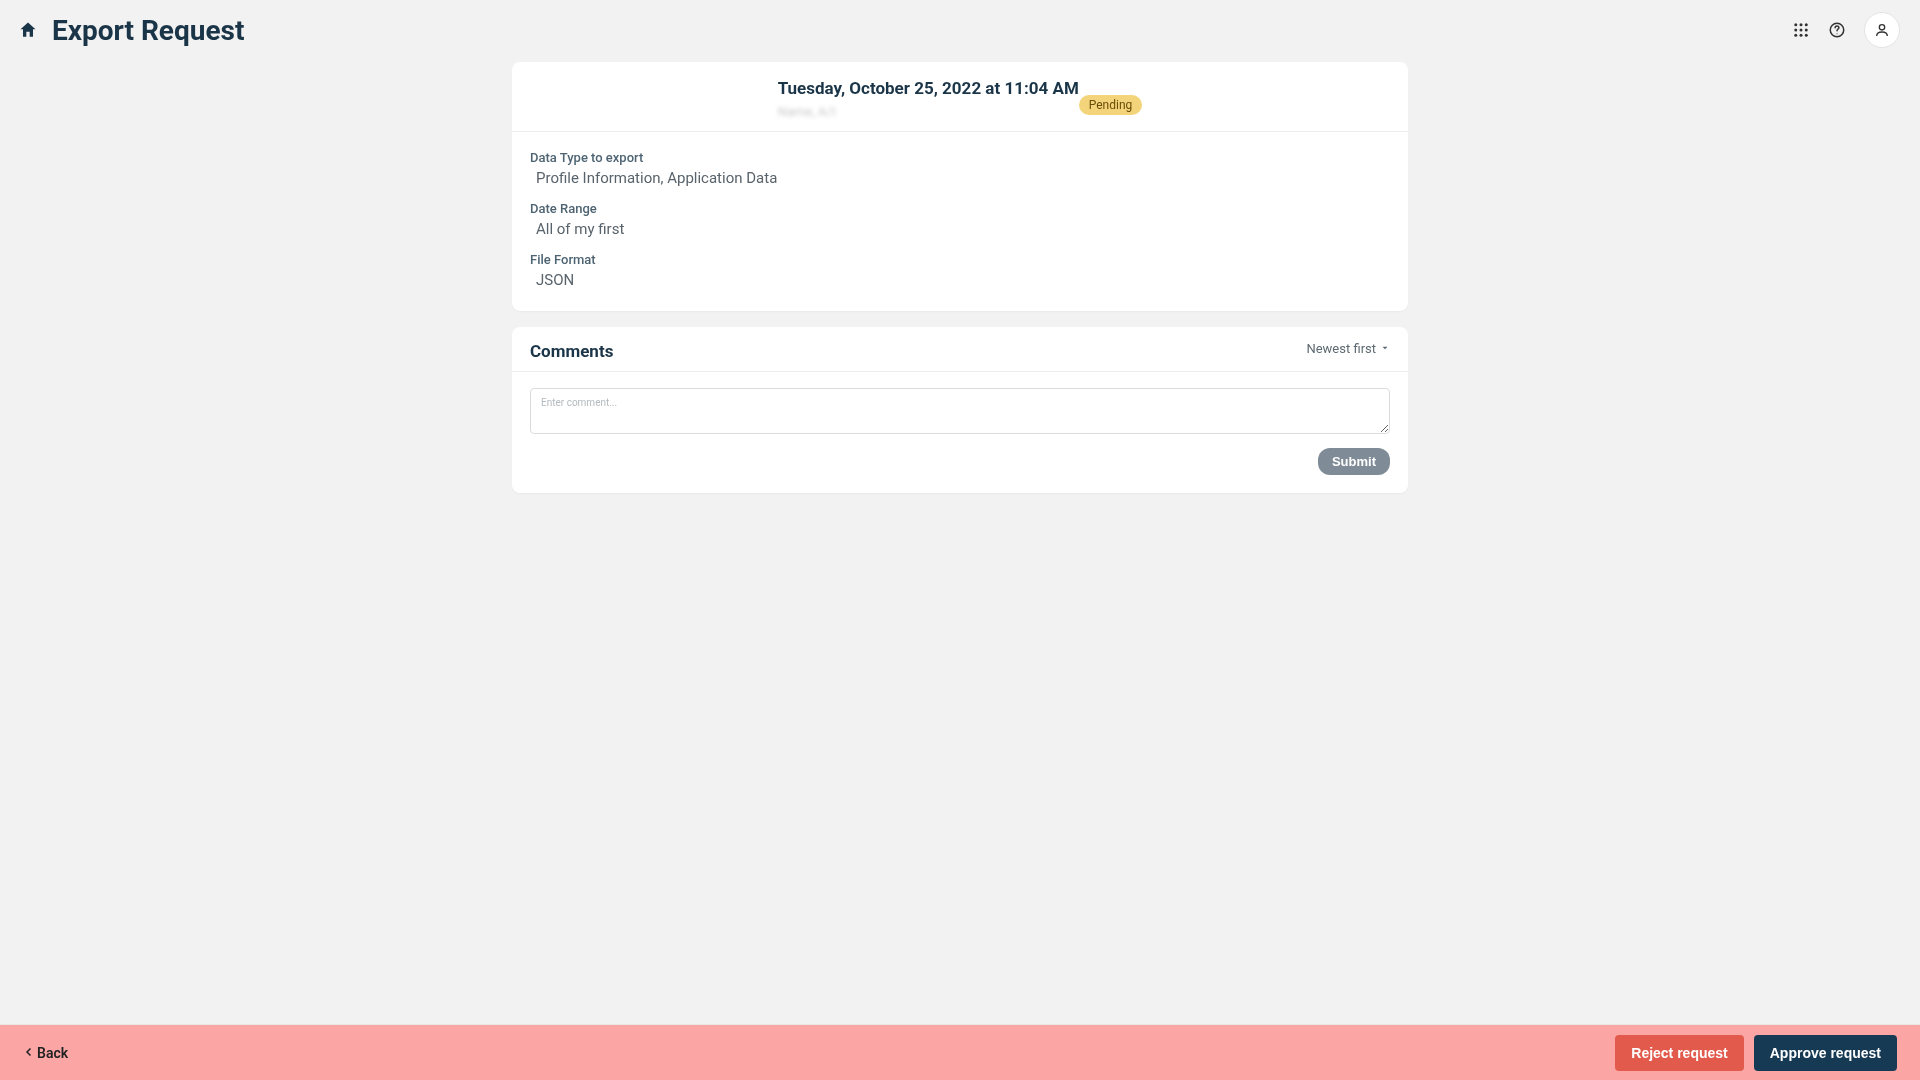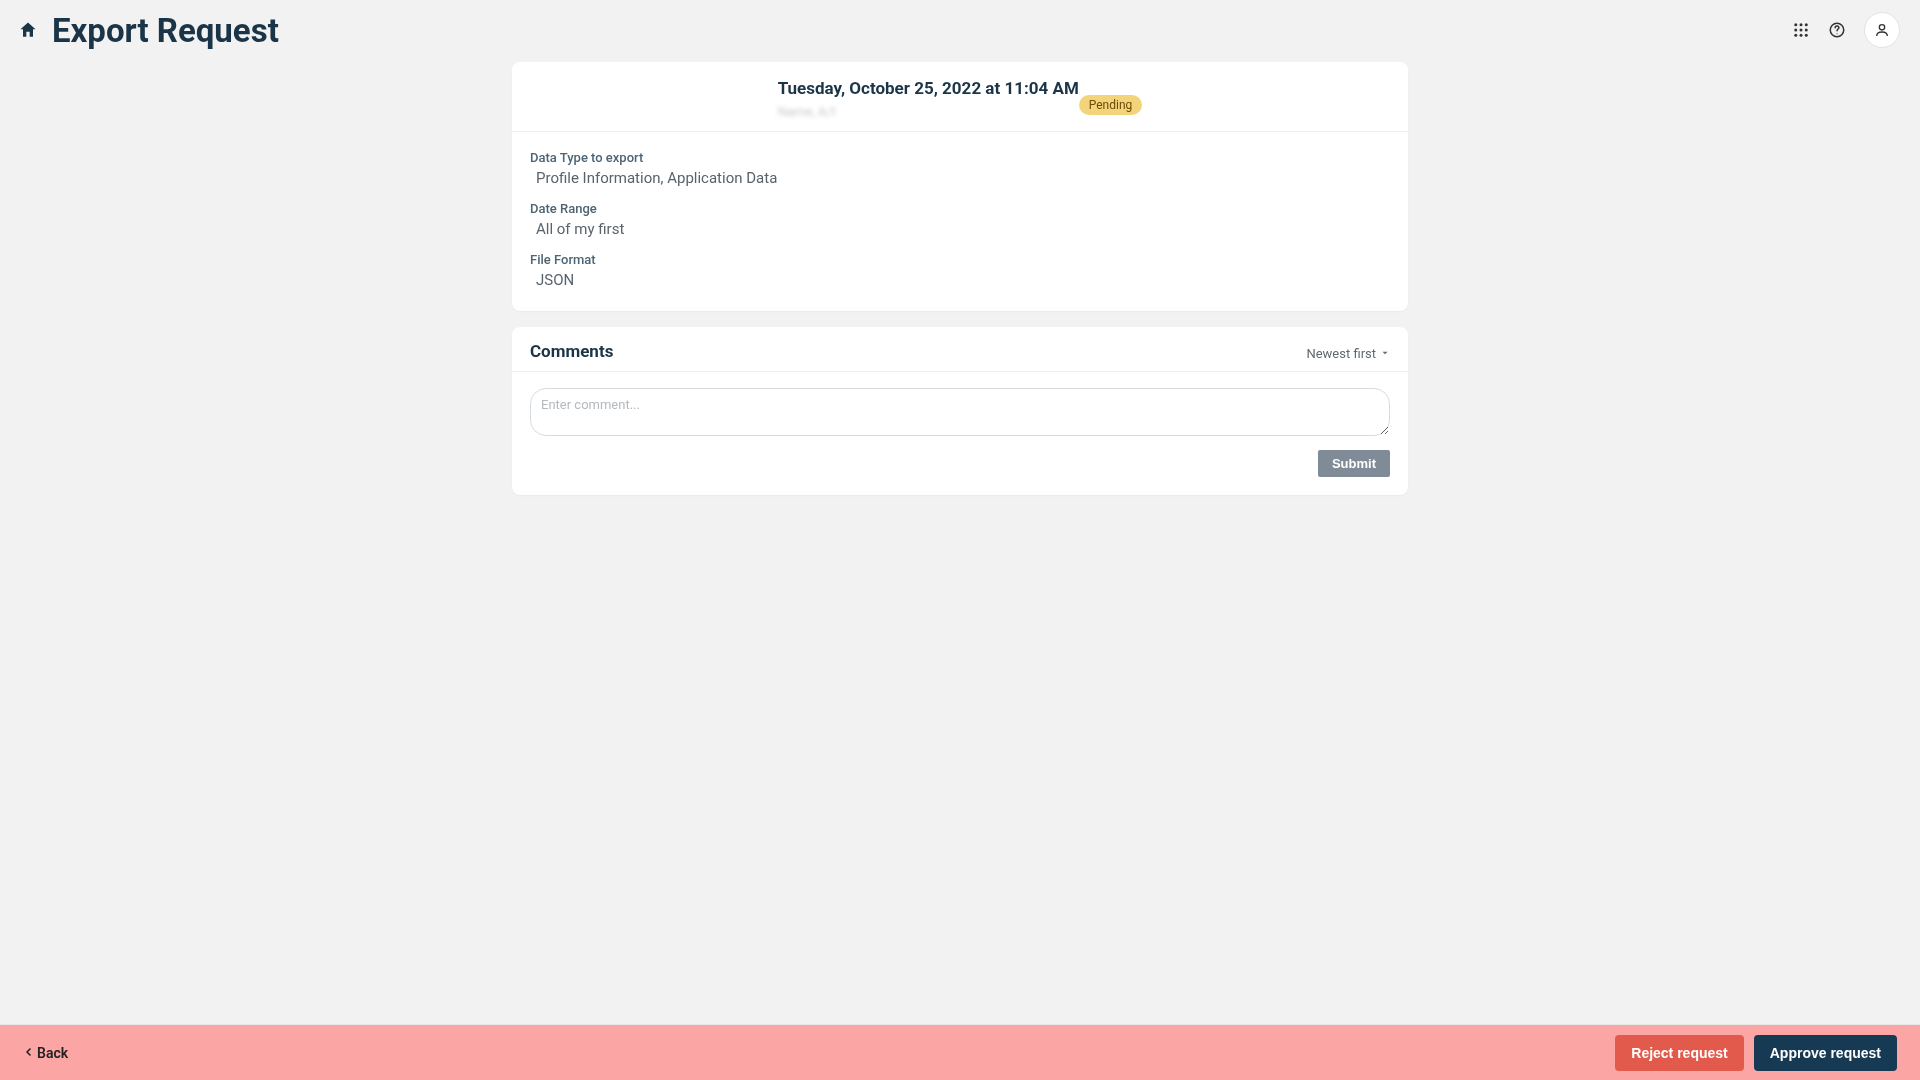--- a/index.html
+++ b/index.html
@@ -14,21 +14,21 @@
     }
     .topbar {
       display: flex;
       align-items: center;
       justify-content: space-between;
       padding: 14px 20px 10px 18px;
       height: 56px;
     }
     .topbar-left { display: flex; align-items: center; gap: 14px; }
     .page-title {
-      font-size: 33px;
+      font-size: 28px;
       font-weight: 700;
       color: #1b3548;
     }
     .home-icon svg { display: block; }
     .topbar-right { display: flex; align-items: center; gap: 18px; }
     .topbar-icon {
       cursor: pointer;
       color: #333;
       display: flex;
       align-items: center;
@@ -96,21 +96,21 @@
       margin-bottom: 4px;
     }
     .detail-value {
       font-size: 15px;
       color: #59636b;
       padding-left: 6px;
     }
     .comments-header {
       display: flex;
       justify-content: space-between;
-      align-items: flex-end;
+      align-items: flex-start;
       padding: 14px 18px 10px 18px;
       border-bottom: 1px solid #eee;
     }
     .comments-title {
       font-size: 17px;
       font-weight: 700;
       color: #1b3548;
     }
     .sort-select {
       font-size: 13px;
@@ -118,38 +118,38 @@
       cursor: pointer;
       display: flex;
       align-items: center;
       gap: 4px;
     }
     .comments-body { padding: 16px 18px 18px 18px; }
     .comment-textarea {
       width: 100%;
       min-height: 46px;
       border: 1px solid #d8dcdf;
-      border-radius: 16px;
+      border-radius: 4px;
       padding: 8px 10px;
       font-family: inherit;
-      font-size: 13px;
+      font-size: 10px;
       resize: vertical;
       color: #333;
     }
     .comment-textarea::placeholder { color: #b4babe; }
     .comment-actions {
       display: flex;
       justify-content: flex-end;
       margin-top: 10px;
     }
     .submit-btn {
       background: #7f8c98;
       color: #fff;
       border: none;
-      border-radius: 2px;
+      border-radius: 12px;
       padding: 6px 14px;
       font-size: 13px;
       font-weight: 600;
       cursor: pointer;
     }
     .footer-bar {
       position: absolute;
       left: 0; right: 0; bottom: 0;
       height: 56px;
       background: #fca5a5;

